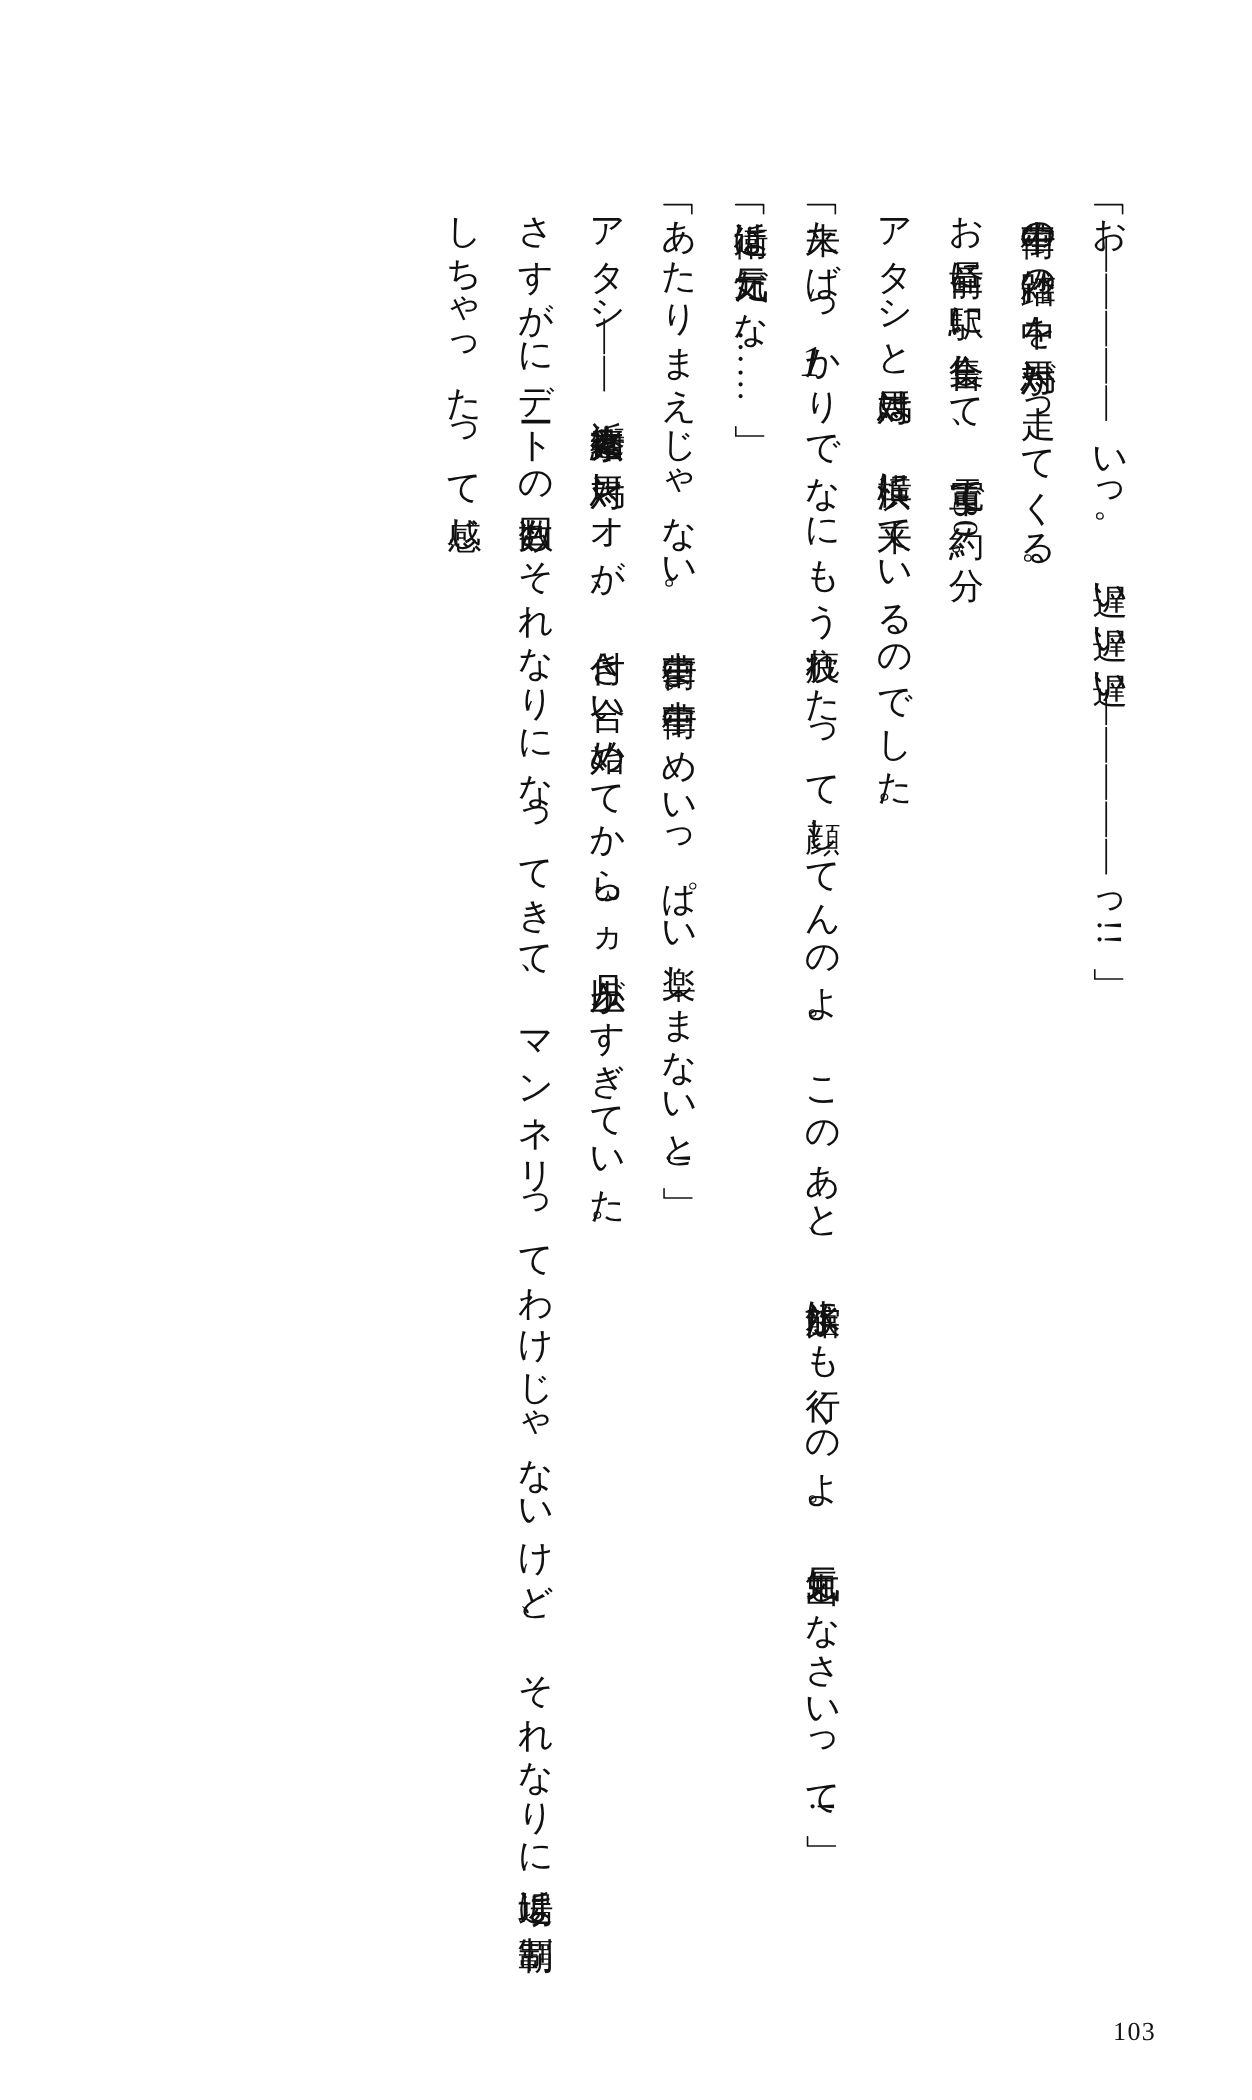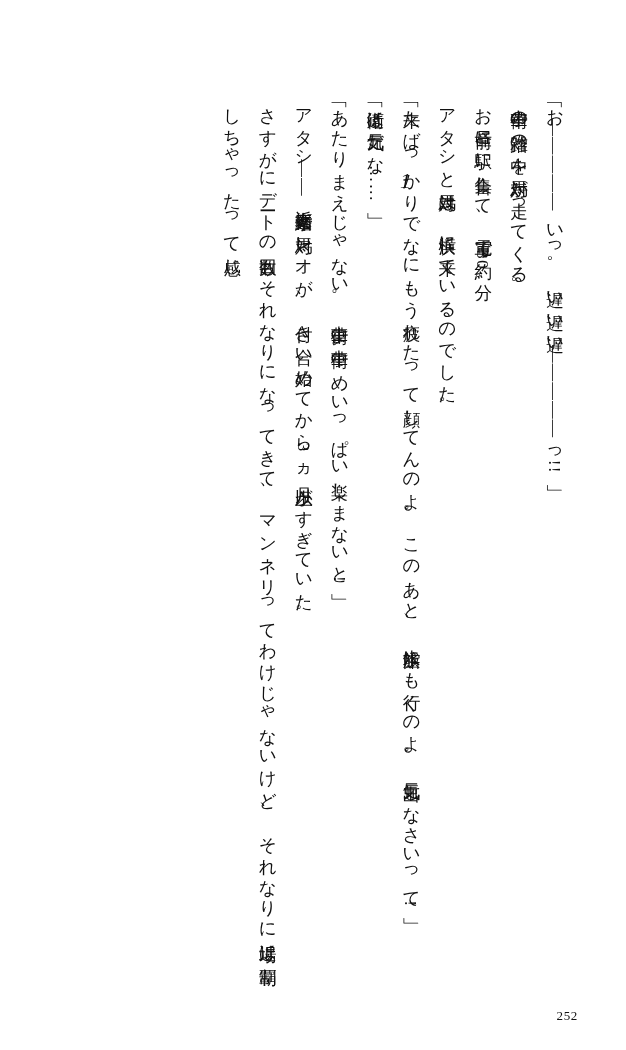--- a/index.html
+++ b/index.html
@@ -87,15 +87,15 @@
     <p>「近衛は元気だな……」</p>
 
     <p>「あたりまえじゃない。 中華街よ中華街。 めいっぱい楽しまないと!」</p>
 
     <p class="para-indent">アタシ——近衛素奈緒と対馬レオが、 付き合い始めてから3ヵ月以上がすぎていた。</p>
 
     <p class="para-indent">さすがにデートの回数もそれなりになってきて、 マンネリってわけじゃないけど、 それなりに近場は制覇しちゃったって感じ。</p>
 
   </div>
 
-  <div class="page-number">252</div>
+  <div class="page-number">103</div>
 
 </div>
 
 </body></html>

